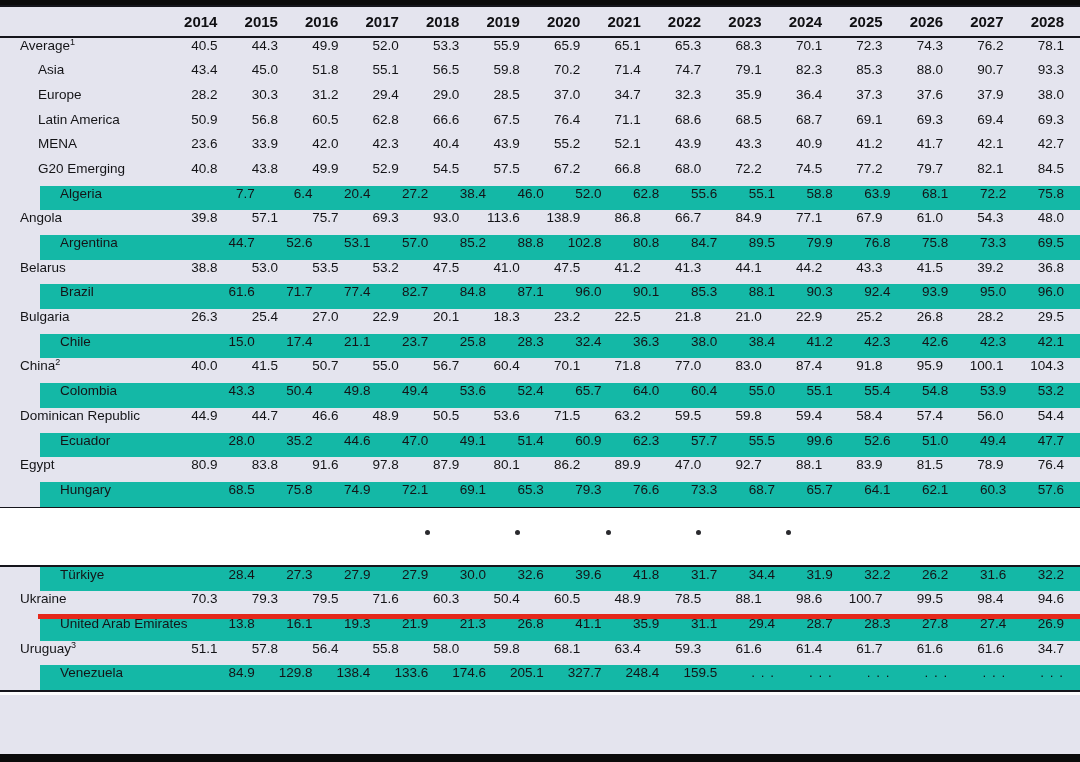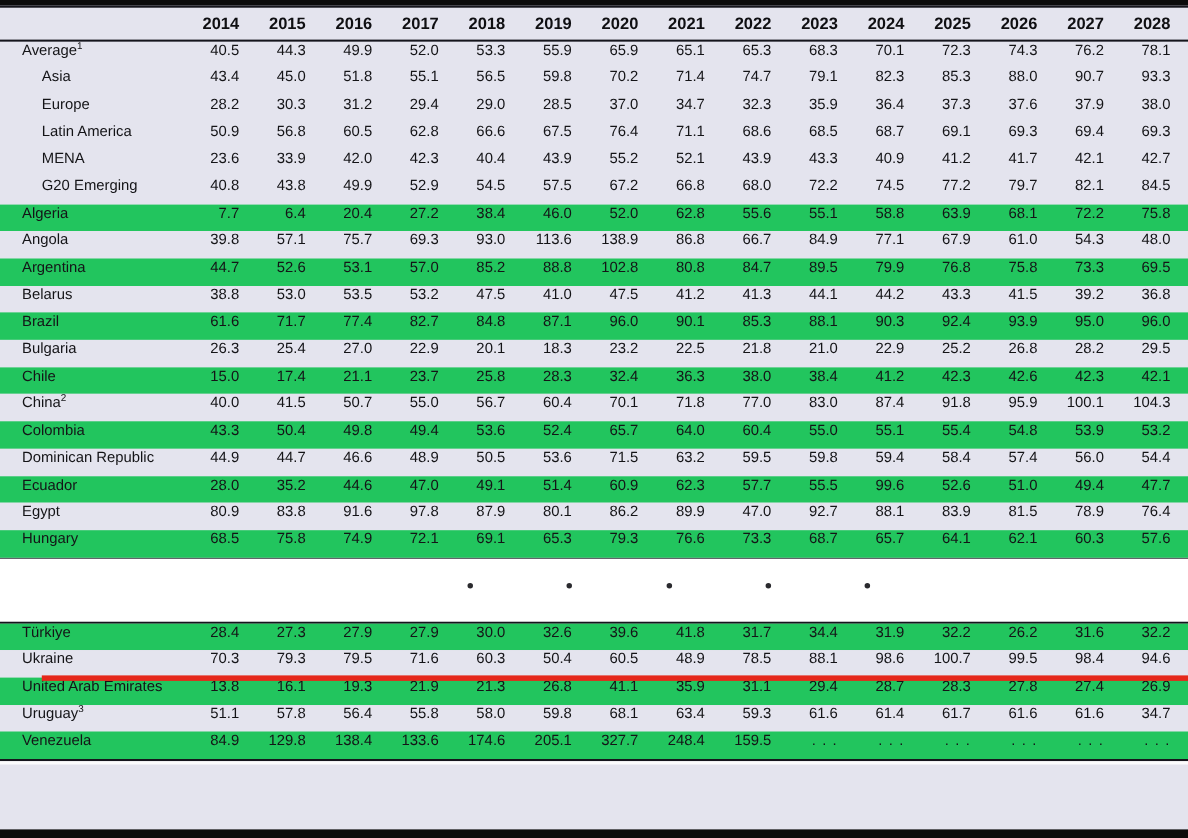--- a/index.html
+++ b/index.html
@@ -14,21 +14,21 @@
   .header-block{padding:9px 10px 0 10px;}
   .doc-title{font-size:18px;font-weight:bold;color:#2b2478;letter-spacing:-0.2px;line-height:1.25;}
   .doc-subtitle{font-size:15px;font-style:italic;color:#23205c;line-height:1.1;margin-top:1px;padding-bottom:5px;}
   .rule{height:2px;background:#15151c;width:100%;}
   .rule-thin{height:1.5px;background:#15151c;width:100%;}
   .year-row{display:flex;align-items:center;height:29px;padding:0 8px;font-weight:bold;font-size:15px;color:#0f0f12;}
   .year-row .label-spacer{width:157px;flex:none;}
   .year-cell{flex:1;text-align:right;padding-right:8px;}
   .trow{display:flex;align-items:flex-start;height:24.7px;padding:0 8px;font-size:13.5px;color:#141417;position:relative;}
   .trow.lav{background:#e4e4ee;}
-  .trow.white{background:#22c55e;}
+  .trow.white{background:#14b8a6;margin-left:40px;}
   .row-label{width:157px;flex:none;padding-left:12px;box-sizing:border-box;white-space:nowrap;}
   .trow.indent .row-label{padding-left:30px;}
   .row-label sup{font-size:9px;vertical-align:super;line-height:0;}
   .dcell{flex:1;text-align:right;padding-right:8px;white-space:nowrap;}
   .dcell.dots{letter-spacing:1px;}
   .red-underline{position:absolute;left:38px;right:0;bottom:-3px;height:5px;background:#e5281b;z-index:5;}
   .break-band{background:#ffffff;height:57px;position:relative;width:100%;}
   .break-dots{position:absolute;left:425px;top:22px;width:366px;display:flex;justify-content:space-between;}
   .break-dots span{width:5px;height:5px;border-radius:50%;background:#2a2a2e;display:block;}
   .lower-gap{height:3px;background:#fcfcfd;}

